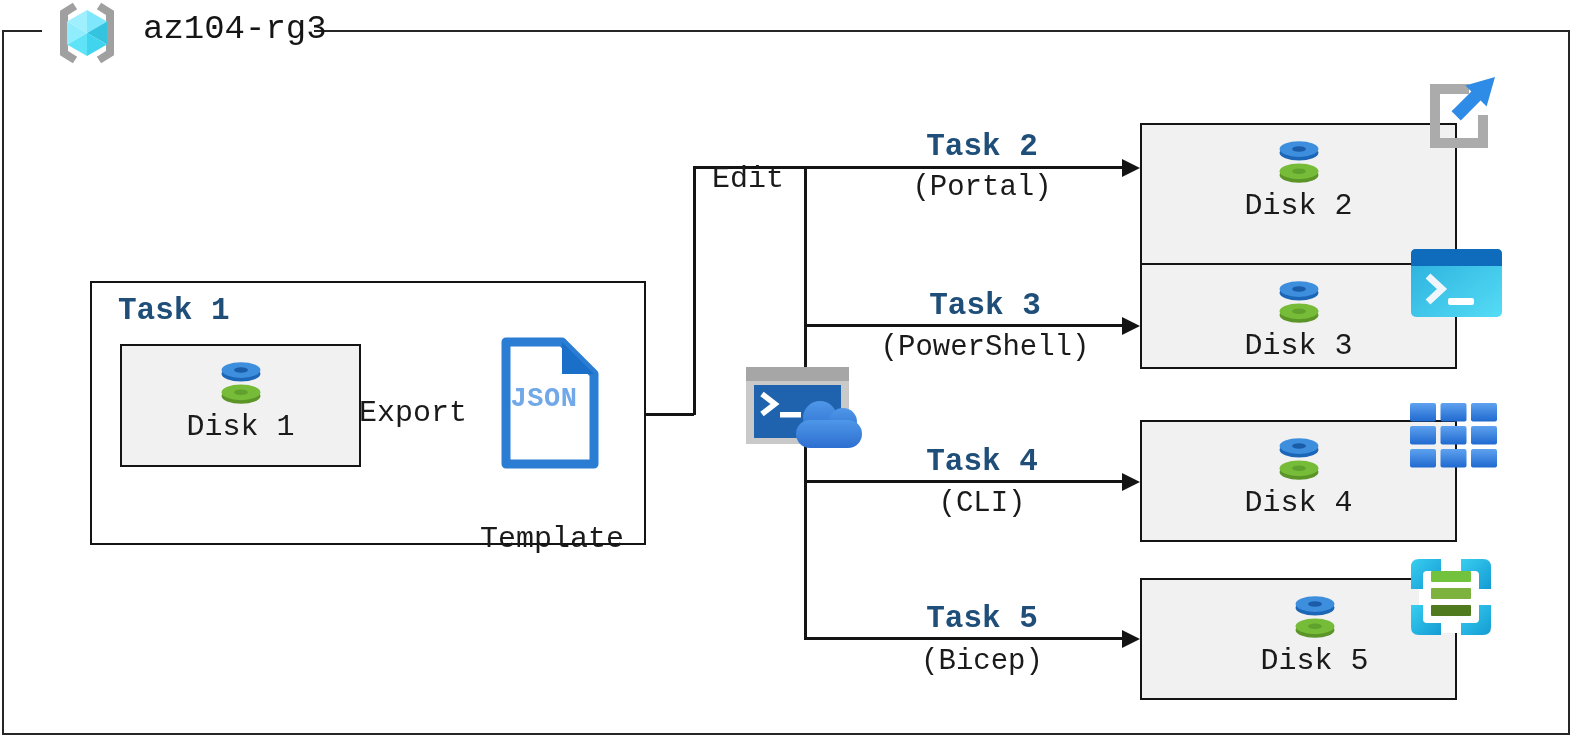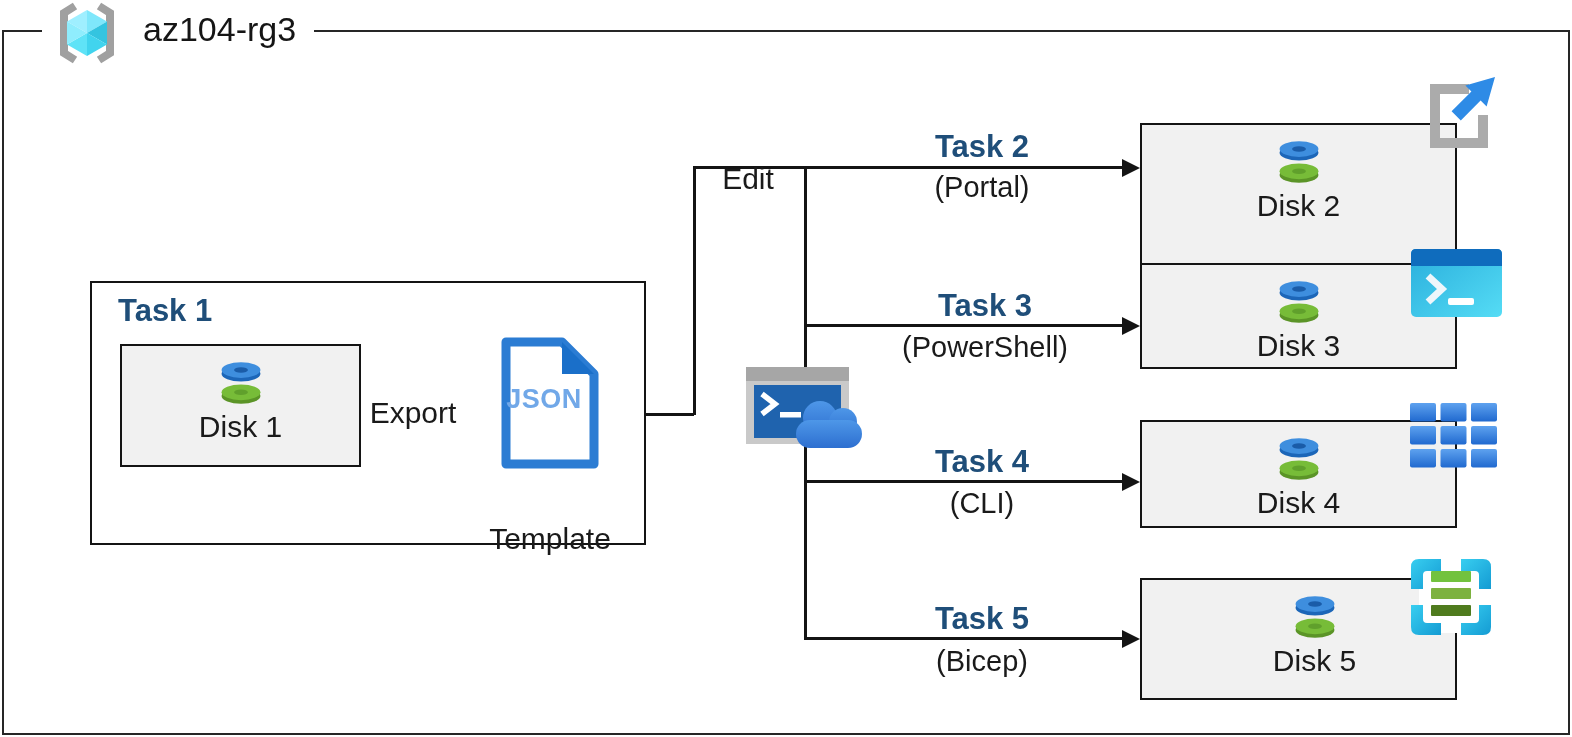--- a/index.html
+++ b/index.html
@@ -1,18 +1,18 @@
 <!DOCTYPE html>
 <html><head>
 <meta charset="utf-8">
 <style>
   html,body{margin:0;padding:0;background:#fff;}
   .stage{
     position:relative;width:1572px;height:737px;background:#fff;overflow:hidden;
-    font-family:Liberation Sans, sans-serif;color:#1a1a1a;
+    font-family:Liberation Mono, monospace;color:#1a1a1a;
   }
   .rg-border{position:absolute;left:2px;top:30px;width:1564px;height:701px;border:2px solid #262626;z-index:0;}
   .hdr-mask{position:absolute;left:42px;top:20px;width:272px;height:22px;background:#fff;z-index:1;}
   .rg-icon{position:absolute;left:50px;top:2px;width:74px;height:62px;z-index:2;}
   .rg-title{position:absolute;left:143px;top:10px;font-size:34px;color:#151515;z-index:2;white-space:nowrap;}
 
   .box{position:absolute;background:#fff;border:2px solid #141414;box-sizing:border-box;z-index:2;}
   .disk-box{position:absolute;background:#F1F1F1;border:2px solid #141414;box-sizing:border-box;z-index:2;
             display:flex;flex-direction:column;align-items:center;justify-content:flex-start;}
   .disk-box .disk-svg{margin-top:12px;width:56px;height:50px;}
@@ -159,21 +159,21 @@
   </div>
   <svg class="tool-icon" style="left:1411px;top:249px;" width="91" height="68" viewBox="0 0 91 68">
     <rect x="0" y="0" width="91" height="68" rx="5" fill="url(#psbody)"></rect>
     <path d="M0,17 H91 V5 Q91,0 86,0 H5 Q0,0 0,5 Z" fill="#0F6CBD"></path>
     <path d="M17,27 L31,40 L17,53" fill="none" stroke="#EEF6FB" stroke-width="7" stroke-linejoin="miter"></path>
     <rect x="37" y="49" width="26" height="7" rx="2" fill="#fff"></rect>
   </svg>
 
   <div class="task-title" style="left:862px;top:444px;">Task 4</div>
   <div class="task-method" style="left:862px;top:487px;">(CLI)</div>
-  <div class="disk-box" style="left:1140px;top:420px;width:317px;height:108px;">
+  <div class="disk-box" style="left:1140px;top:420px;width:317px;height:122px;">
     <svg class="disk-svg" viewBox="0 0 60 54">
         <use href="#disk-sym"></use>
       </svg>
     <div class="disk-label">Disk 4</div>
   </div>
   <svg class="tool-icon" style="left:1410px;top:403px;" width="87" height="65" viewBox="0 0 87 65">
     <g fill="url(#cligrad)">
       <rect x="0" y="0" width="26" height="18.5" rx="2"></rect>
       <rect x="30.5" y="0" width="26" height="18.5" rx="2"></rect>
       <rect x="61" y="0" width="26" height="18.5" rx="2"></rect>

